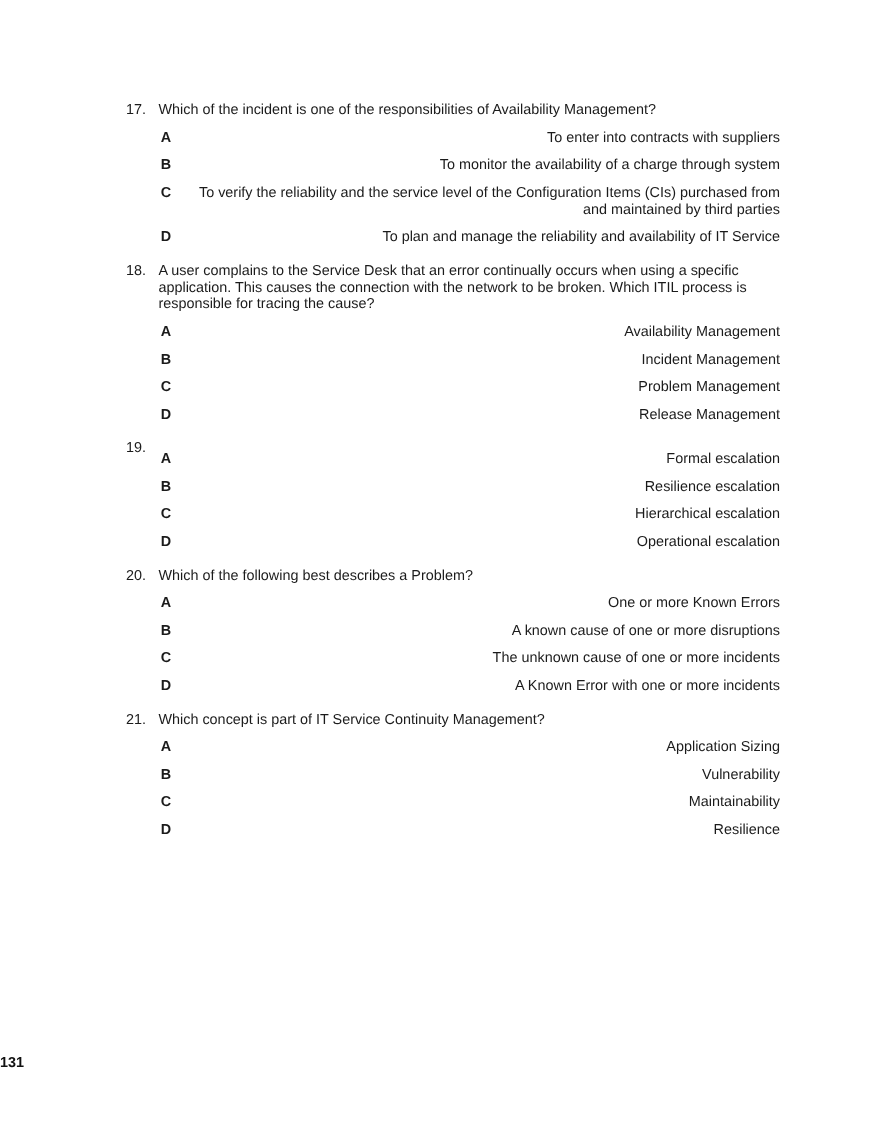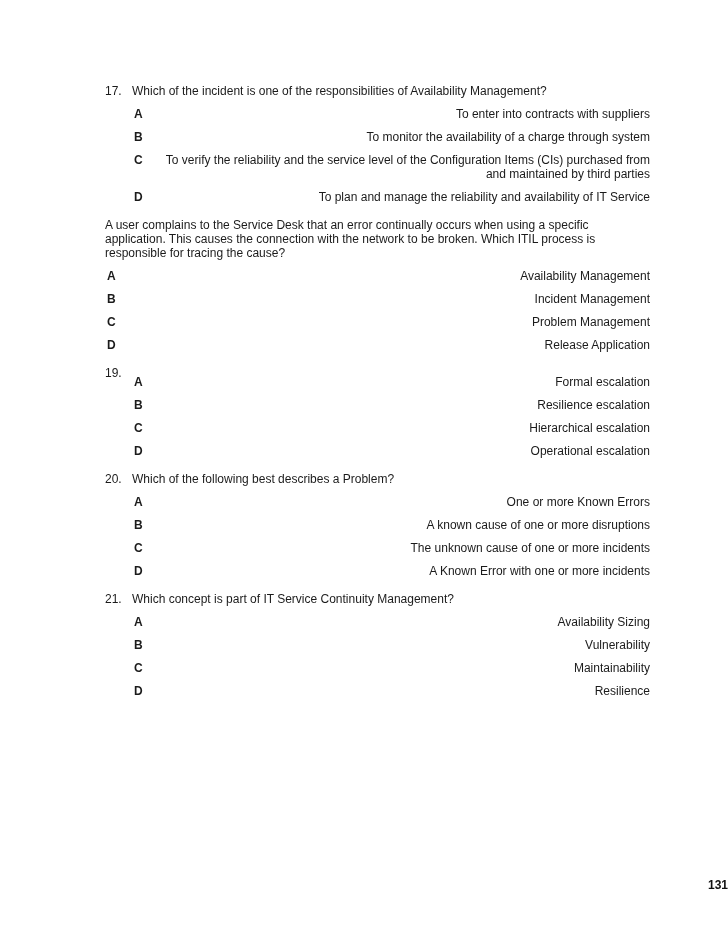--- a/index.html
+++ b/index.html
@@ -52,21 +52,21 @@
   .optext {
     flex: 1;
     min-width: 0;
     text-align: right;
   }
   .pagenum {
     position: absolute;
     top: 878px;
     left: 0;
     width: 728px;
-    text-align: right;
+    text-align: left;
     font-weight: bold;
     font-size: 12px;
     color: #111111;
   }
 </style>
 </head>
 <body>
 
 <div class="page">
   <div class="content">
@@ -88,37 +88,38 @@
           <span class="optext">To verify the reliability and the service level of the Configuration Items (CIs) purchased from and maintained by third parties</span>
         </div>
         <div class="option">
           <span class="optletter">D</span>
           <span class="optext">To plan and manage the reliability and availability of IT Service</span>
         </div>
       </div>
     </div>
 
     <div class="question">
+      <div class="qnum">18.</div>
       <div class="qbody">
         <div class="qtext">A user complains to the Service Desk that an error continually occurs when using a specific application. This causes the connection with the network to be broken. Which ITIL process is responsible for tracing the cause?</div>
         <div class="option">
           <span class="optletter">A</span>
           <span class="optext">Availability Management</span>
         </div>
         <div class="option">
           <span class="optletter">B</span>
           <span class="optext">Incident Management</span>
         </div>
         <div class="option">
           <span class="optletter">C</span>
           <span class="optext">Problem Management</span>
         </div>
         <div class="option">
           <span class="optletter">D</span>
-          <span class="optext">Release Application</span>
+          <span class="optext">Release Management</span>
         </div>
       </div>
     </div>
 
     <div class="question">
       <div class="qnum">19.</div>
       <div class="qbody">
         <div class="option">
           <span class="optletter">A</span>
           <span class="optext">Formal escalation</span>
@@ -160,21 +161,21 @@
         </div>
       </div>
     </div>
 
     <div class="question">
       <div class="qnum">21.</div>
       <div class="qbody">
         <div class="qtext">Which concept is part of IT Service Continuity Management?</div>
         <div class="option">
           <span class="optletter">A</span>
-          <span class="optext">Availability Sizing</span>
+          <span class="optext">Application Sizing</span>
         </div>
         <div class="option">
           <span class="optletter">B</span>
           <span class="optext">Vulnerability</span>
         </div>
         <div class="option">
           <span class="optletter">C</span>
           <span class="optext">Maintainability</span>
         </div>
         <div class="option">

